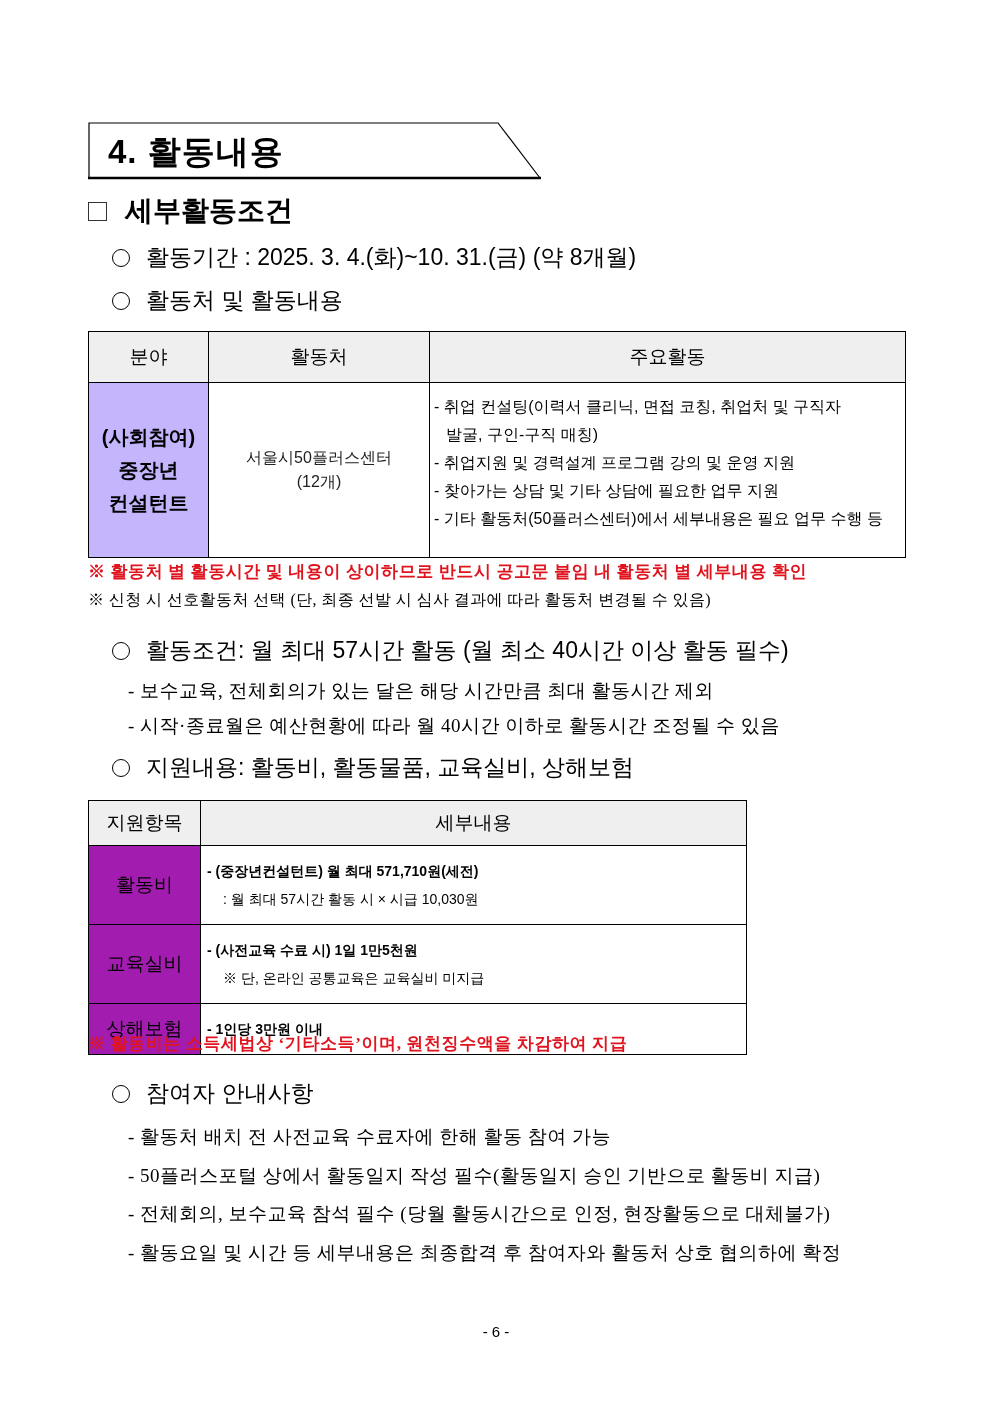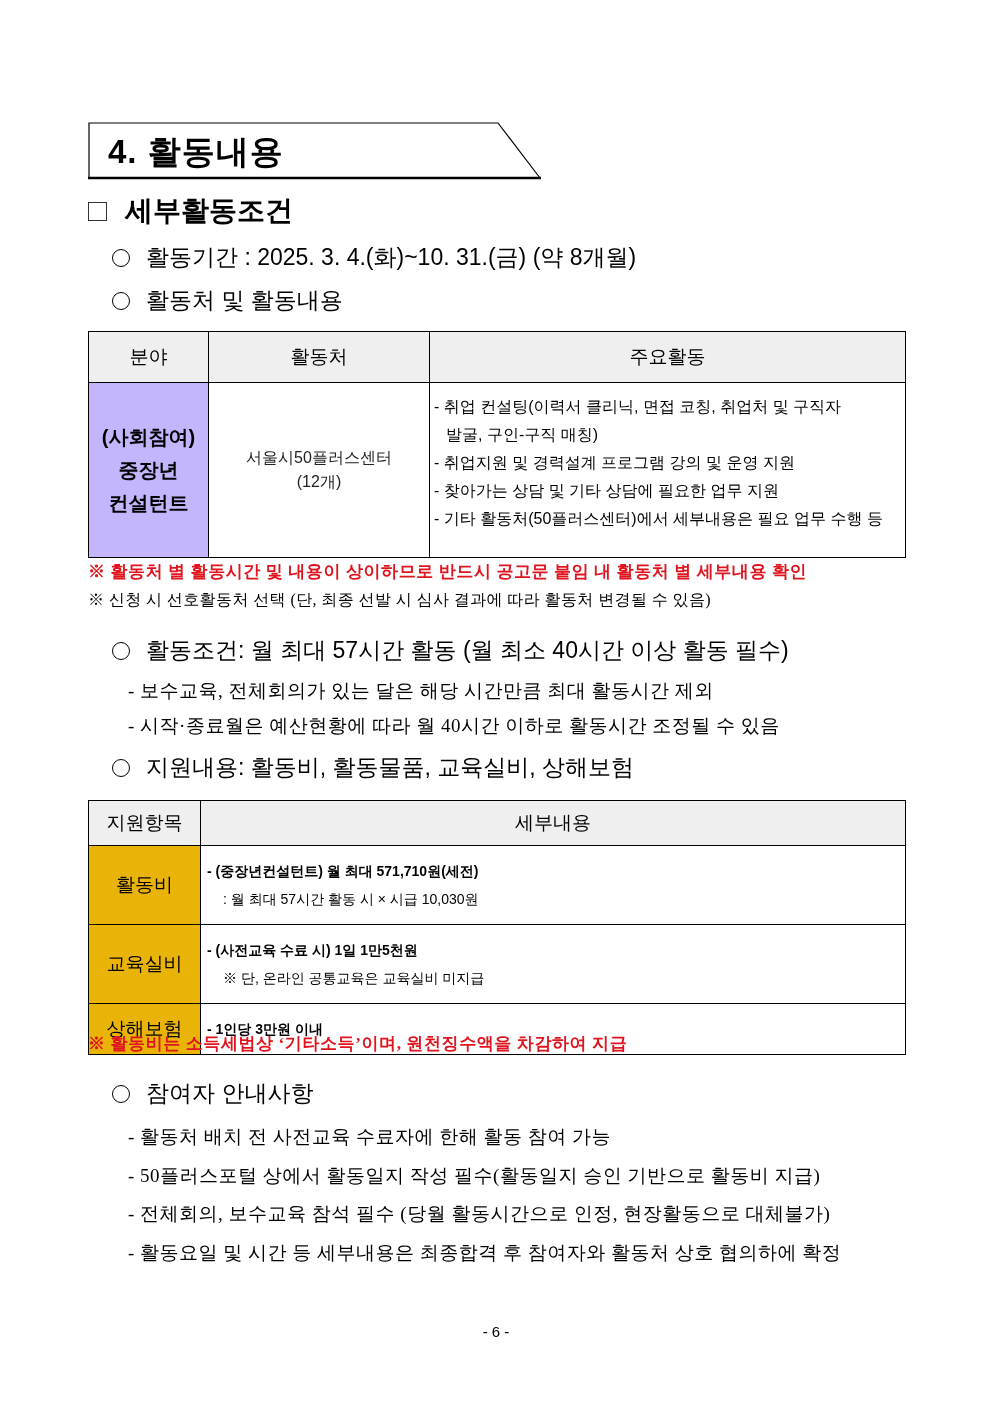--- a/index.html
+++ b/index.html
@@ -18,23 +18,23 @@
   .note { font-size:16px; font-family:"Liberation Serif", serif; white-space:nowrap; letter-spacing:0.4px; }
   table { border-collapse:collapse; position:absolute; }
   td, th { border:1px solid #000; padding:0; }
   th { background:#efefef; font-weight:normal; }
   .t1 { left:88px; top:331px; width:818px; font-family:"Liberation Sans", sans-serif; }
   .t1 th { height:50px; font-size:19px; }
   .t1 td.cat { background:#c4b5fd; font-size:20px; text-align:center; line-height:33px; font-weight:bold; }
   .t1 td.place { font-size:16px; text-align:center; line-height:24px; color:#222; }
   .t1 td.acts { font-size:16px; line-height:28px; padding:10px 4px 24px 4px; vertical-align:top; }
   .t1 td.acts div { white-space:nowrap; }
-  .t2 { left:88px; top:800px; width:818px; font-family:"Liberation Sans", sans-serif; }
+  .t2 { left:88px; top:800px; width:659px; font-family:"Liberation Sans", sans-serif; }
   .t2 th { height:44px; font-size:19px; }
-  .t2 td.k { background:#eab308; text-align:center; font-size:19px; }
+  .t2 td.k { background:#a21caf; text-align:center; font-size:19px; }
   .t2 td.v { font-size:14px; padding:11px 6px; line-height:28px;margin-top:19px; }
   .bold { font-weight:bold; }
   .page-num { left:0; width:992px; top:1323px; text-align:center; font-size:15px; font-family:"Liberation Sans", sans-serif; }
 </style>
 </head>
 <body>
 
 <div class="abs title-box">
   <svg width="455" height="58">
     <polyline points="1,56 1,1 410,1 452,56" fill="none" stroke="#000" stroke-width="1.2"></polyline>

